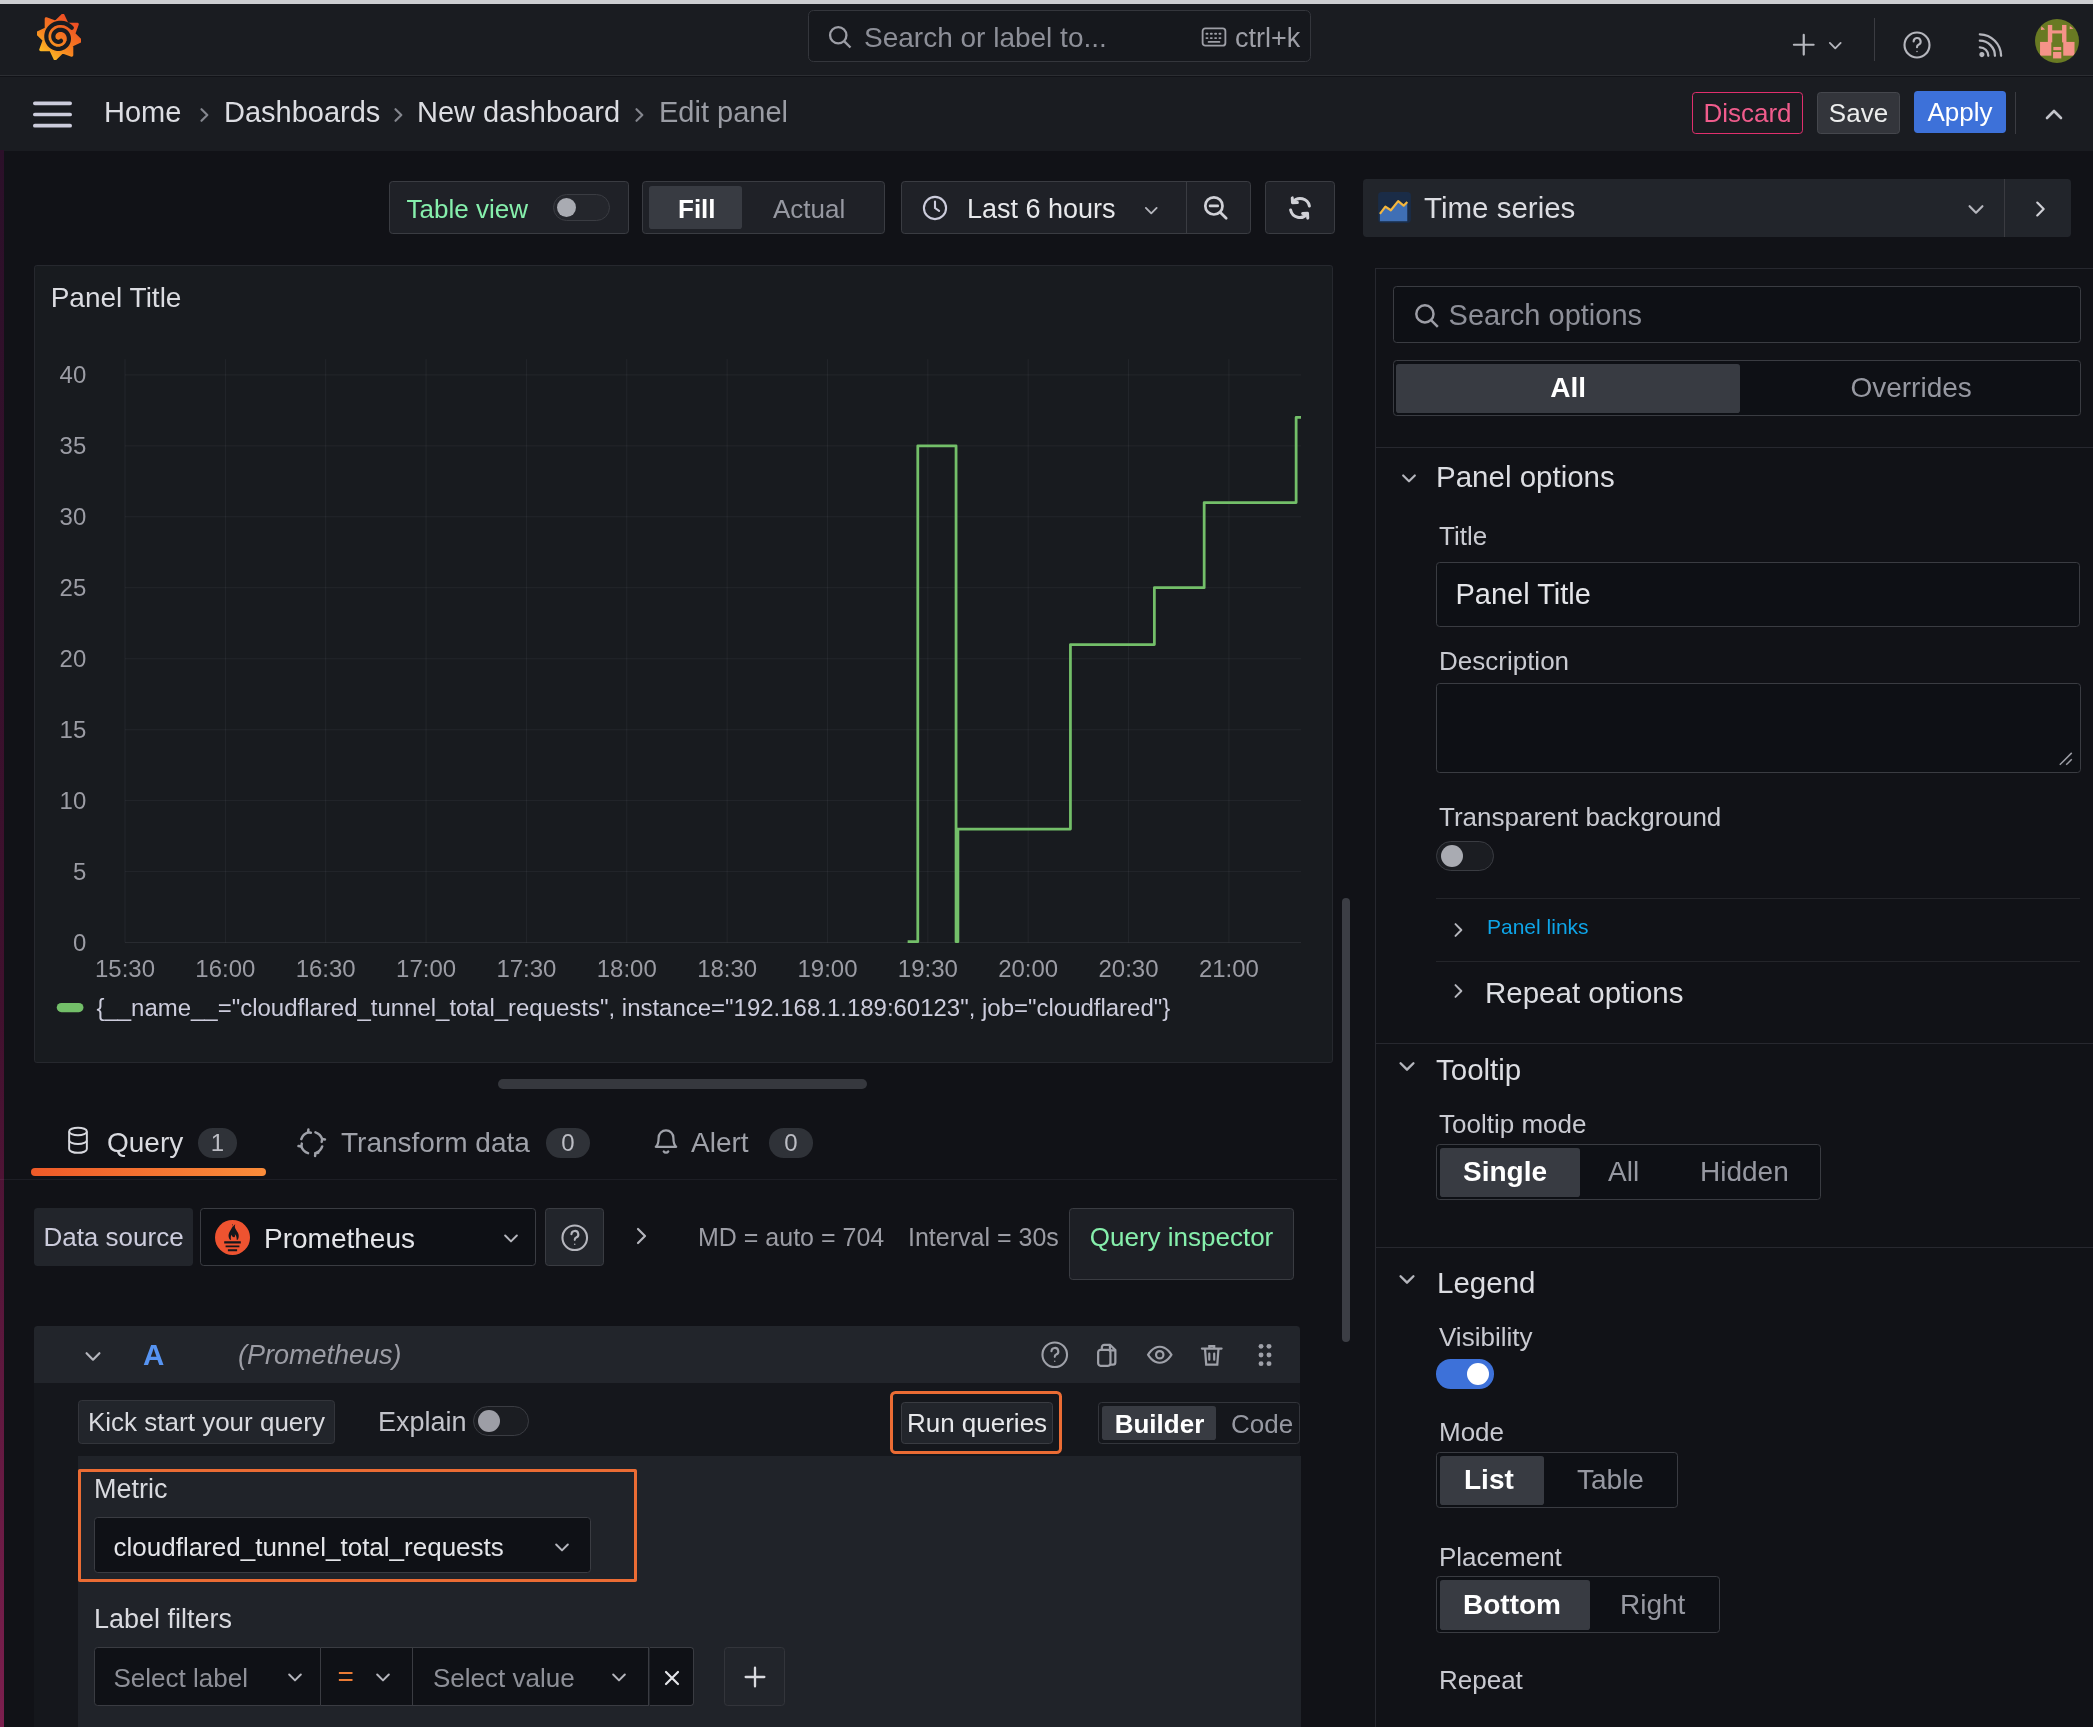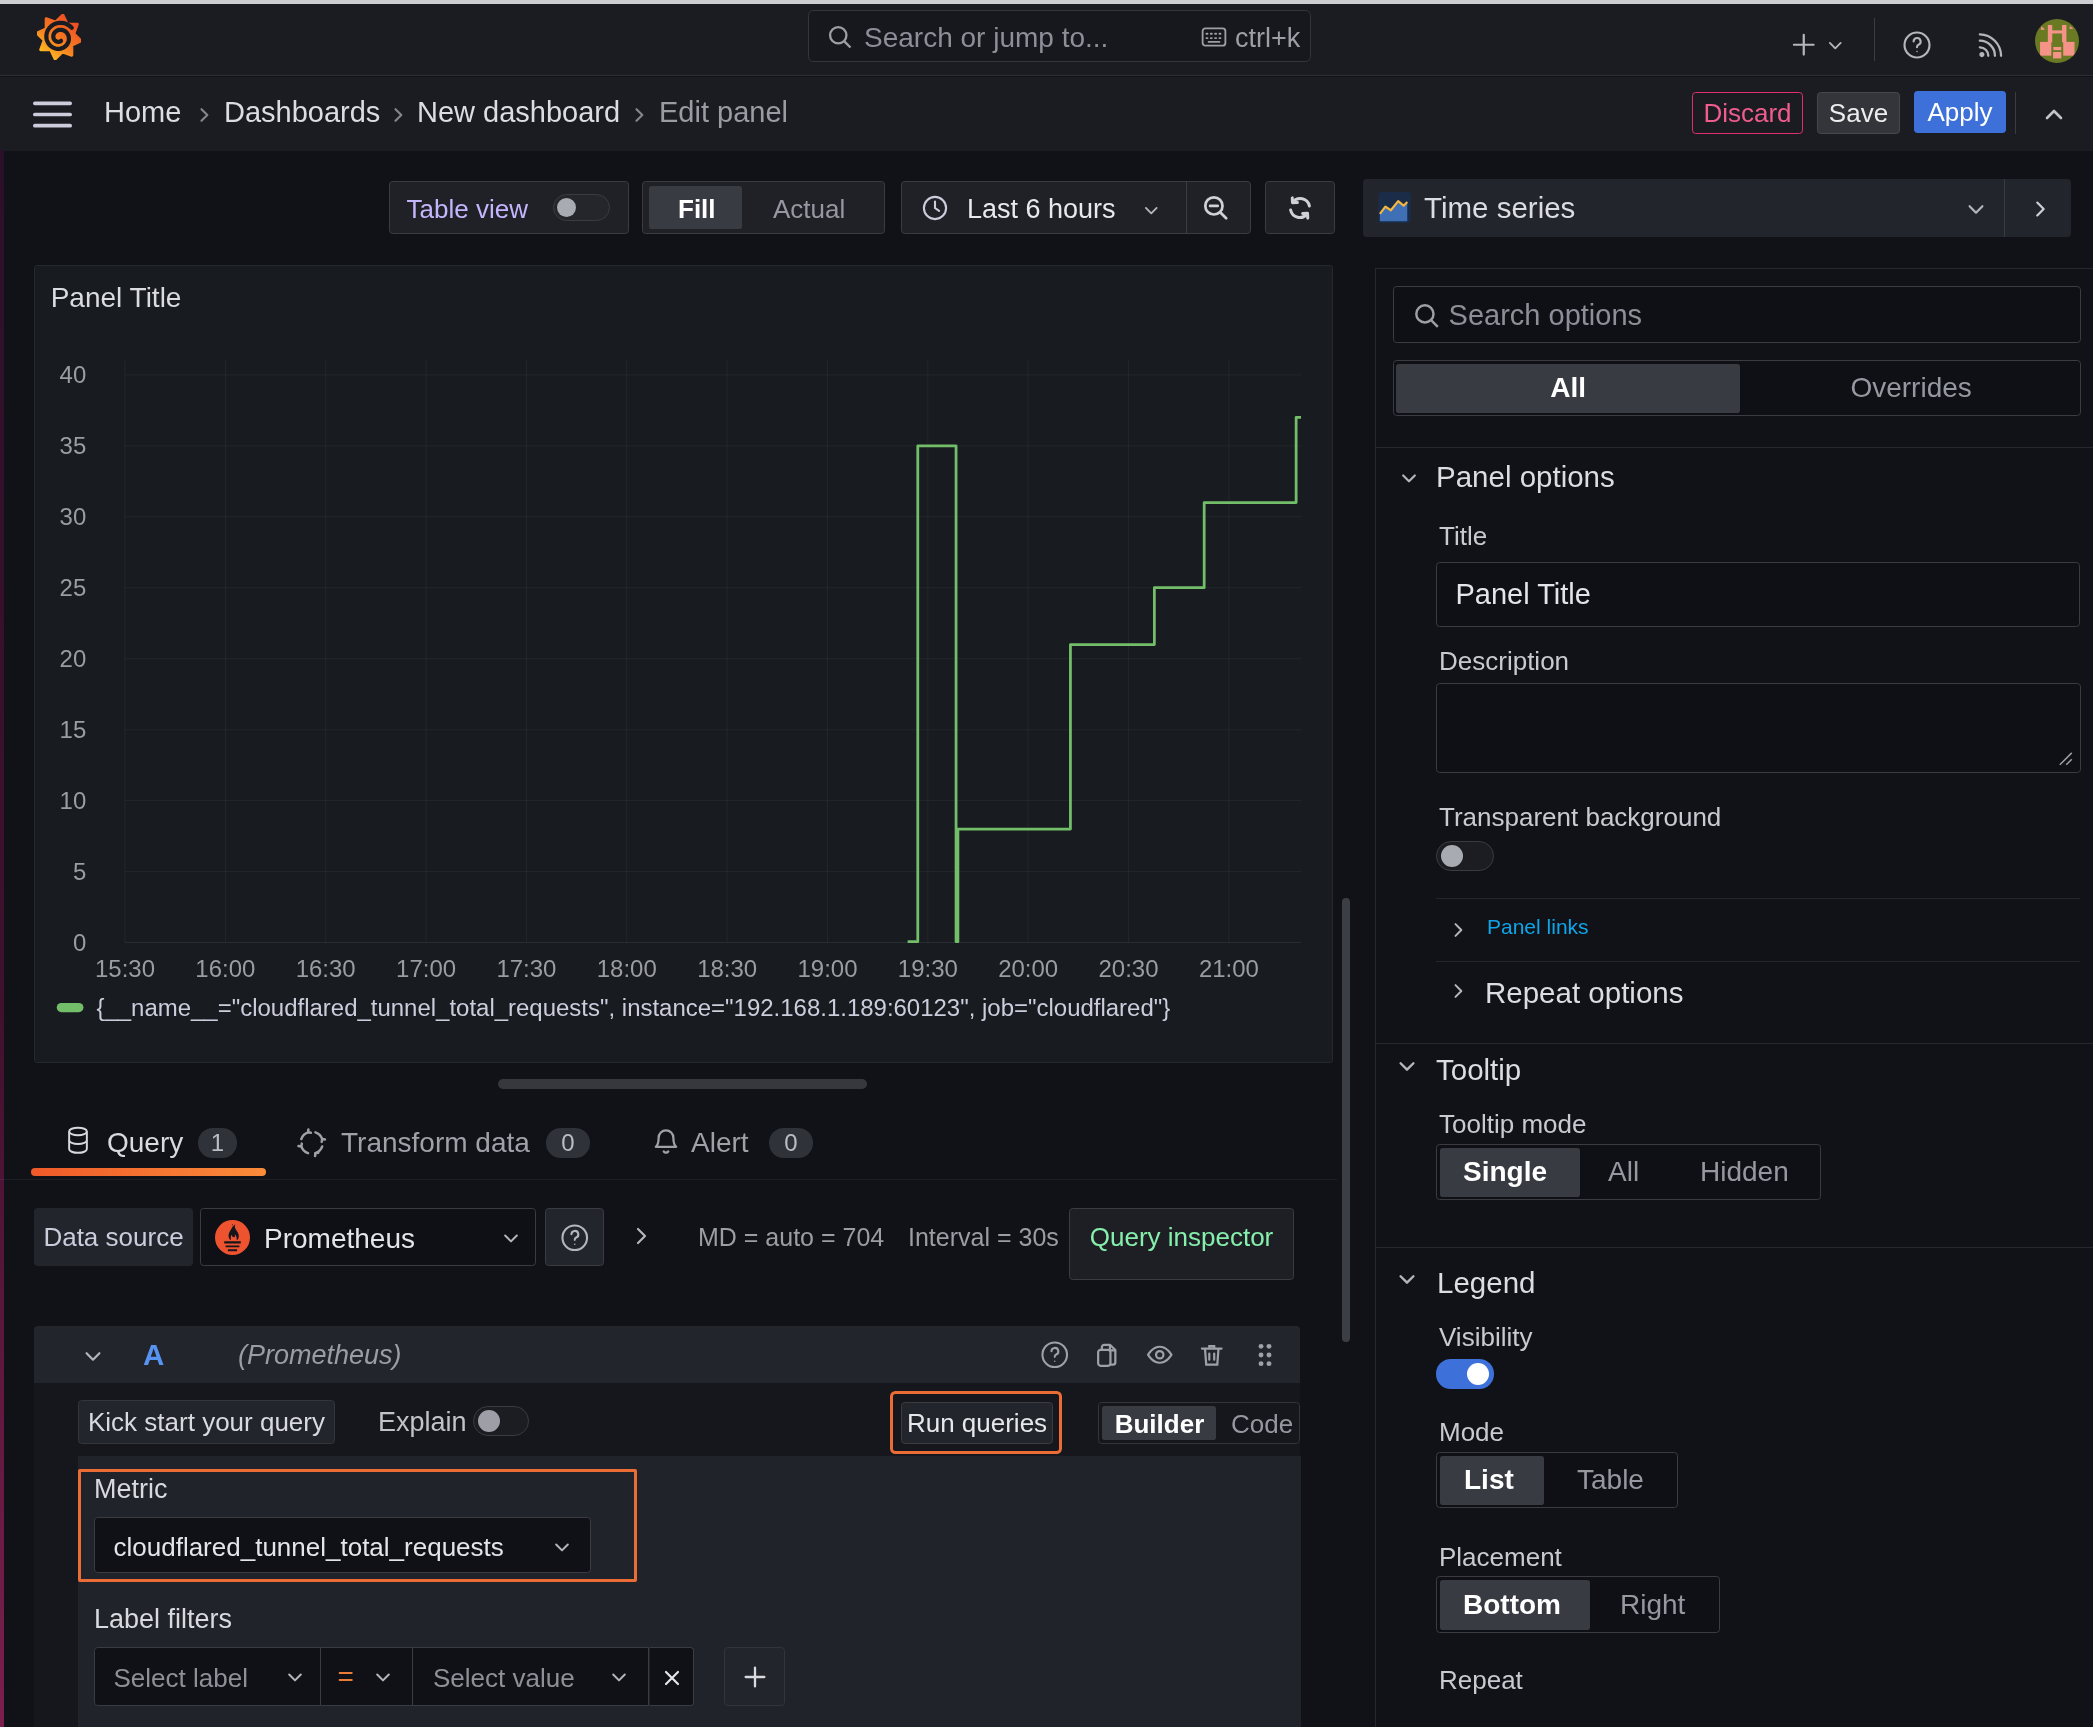--- a/index.html
+++ b/index.html
@@ -26,21 +26,21 @@
       </defs>
       <path fill="url(#glg)" stroke="url(#glg)" stroke-width="1.6" stroke-linejoin="round" d="M14.1 0.5 L16.5 5.5 L22.0 5.5 L20.1 10.7 L24.0 14.6 L19.0 17.0 L19.0 22.5 L13.8 20.6 L9.9 24.5 L7.5 19.5 L2.0 19.5 L3.9 14.3 L-0.0 10.4 L5.0 8.0 L5.0 2.5 L10.2 4.4 Z"></path>
       <path d="M18.98 7.51 L18.02 6.59 L16.94 5.85 L15.78 5.29 L14.55 4.92 L13.30 4.75 L12.05 4.77 L10.83 4.98 L9.68 5.37 L8.61 5.93 L7.65 6.64 L6.82 7.48 L6.15 8.43 L5.63 9.45 L5.28 10.53 L5.11 11.64 L5.11 12.74 L5.28 13.82 L5.61 14.84 L6.08 15.79 L6.69 16.64 L7.42 17.38 L8.24 17.98 L9.13 18.45 L10.06 18.77 L11.02 18.93 L11.98 18.94 L12.92 18.81 L13.81 18.54 L14.63 18.14 L15.37 17.62 L16.01 17.00 L16.54 16.31 L16.95 15.55 L17.23 14.75 L17.38 13.94 L17.40 13.12 L17.29 12.33 L17.07 11.57 L16.73 10.88 L16.30 10.25 L15.79 9.71 L15.21 9.27 L14.58 8.93 L13.92 8.70 L13.25 8.57 L12.58 8.55 L11.93 8.64 L11.31 8.82 L10.75 9.10 L10.24 9.44 L9.81 9.86 L9.45 10.33 L9.18 10.83 L9.00 11.35 L8.91 11.89 L8.90 12.42 L8.98 12.92 L9.13 13.40 L9.34 13.83 L9.62 14.22 L9.94 14.54 L10.30 14.80 L10.68 14.99 L11.08 15.11 L11.48 15.16 L11.86 15.15 L12.23 15.08 L12.56 14.96 L12.86 14.79 L13.11 14.58" fill="none" stroke="#1a1c21" stroke-width="2.3" stroke-linecap="round"></path>
     </svg>
 
     <div class="abs" style="left:808px;top:6.5px;width:503px;height:52px;background:#16181d;border:0.9px solid #34363c;border-radius:5.5px;">
       <svg class="abs" style="left:16.6px;top:12px;" width="28" height="28" viewBox="0 0 24 24" fill="none" stroke="#9d9ea6" stroke-width="2">
           <circle cx="10.5" cy="10.5" r="7"></circle>
           <line x1="15.7" y1="15.7" x2="21" y2="21"></line>
         </svg>
-      <div class="abs txt" style="left:55px;top:11px;font-size:28px;color:#8d8f98;">Search or jump to...</div>
+      <div class="abs txt" style="left:55px;top:11px;font-size:28px;color:#8d8f98;">Search or label to...</div>
       <svg class="abs" style="left:392px;top:14px;" width="26" height="24" viewBox="0 0 24 22" fill="none" stroke="#9d9ea6" stroke-width="1.7">
           <rect x="1.5" y="3" width="21" height="16" rx="2.5"></rect>
           <path d="M5 8h1M9 8h1M13 8h1M17 8h1M5 12h1M9 12h1M13 12h1M17 12h1M7 15.5h10" stroke-linecap="round"></path>
         </svg>
       <div class="abs txt" style="left:426px;top:12px;font-size:27px;color:#9d9ea6;">ctrl+k</div>
     </div>
 
     <svg class="abs" style="left:1789px;top:26px;" width="29.5" height="29.5" viewBox="0 0 24 24" fill="none" stroke="#b5b6bd" stroke-width="1.8" stroke-linecap="round">
         <path d="M12 4v16M4 12h16"></path>
       </svg>
@@ -103,21 +103,21 @@
     <div class="abs" style="left:2015px;top:14.8px;width:0.9px;height:42px;background:#3b3c42;"></div>
     <svg class="abs" style="left:2042px;top:26px;" width="24" height="24" viewBox="0 0 24 24" fill="none" stroke="#c3c4ca" stroke-width="2.6" stroke-linecap="round" stroke-linejoin="round">
         <path d="M5 15l7-7 7 7"></path>
       </svg>
   </div>
 
   <div class="abs" style="left:0;top:150px;width:3.7px;height:1577px;background:linear-gradient(180deg,#2b1029 0%,#41112e 55%,#7c1f4e 100%);"></div>
 
   <div id="toolbar">
     <div class="abs" style="left:389px;top:181px;width:240px;height:53px;border:0.9px solid #3a3c42;border-radius:3.7px;background:#1f2127;">
-      <div class="abs txt" style="left:16.6px;top:12px;font-size:26px;color:#c4b5fd;">Table view</div>
+      <div class="abs txt" style="left:16.6px;top:12px;font-size:26px;color:#86efac;">Table view</div>
       <div class="abs" style="left:163px;top:12px;width:57px;height:27px;background:#24262c;border:0.9px solid #3a3c42;border-radius:14px;">
         <div class="abs" style="left:2.8px;top:2.8px;width:19.4px;height:19.4px;border-radius:50%;background:#a9abb2;"></div>
       </div>
     </div>
     <div class="abs" style="left:642px;top:181px;width:243px;height:53px;border:0.9px solid #3a3c42;border-radius:3.7px;background:#1f2127;">
       <div class="abs" style="left:5.5px;top:3.7px;width:93px;height:43px;background:#383b42;border-radius:2.8px;"></div>
       <div class="abs txt" style="left:35px;top:12px;font-size:26px;font-weight:700;color:#ffffff;">Fill</div>
       <div class="abs txt" style="left:130px;top:12px;font-size:26px;color:#9698a1;">Actual</div>
     </div>
     <div class="abs" style="left:901px;top:181px;width:350px;height:53px;border:0.9px solid #3a3c42;border-radius:3.7px;background:#1f2127;">

